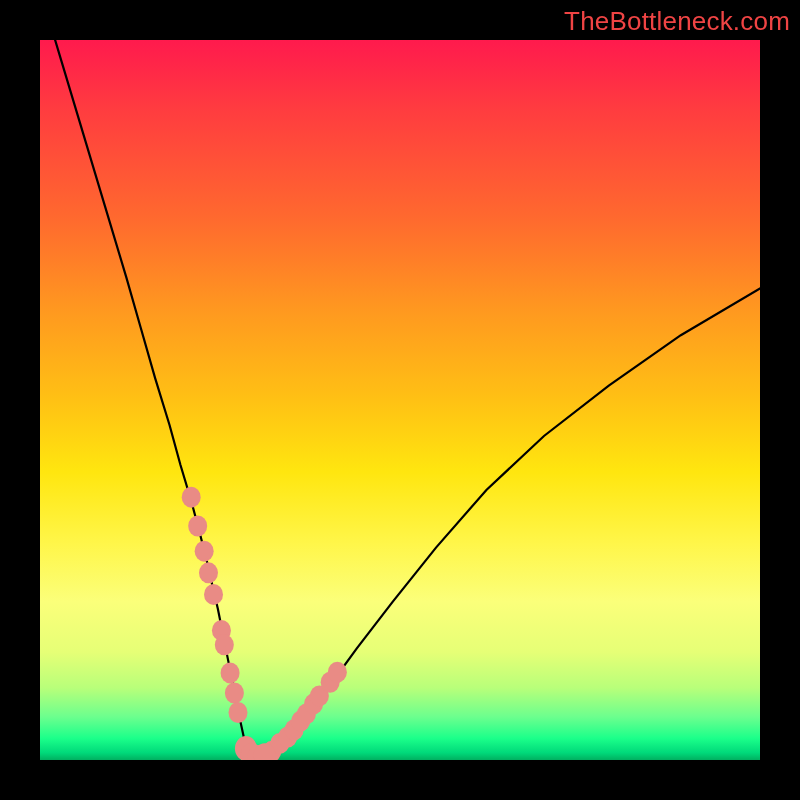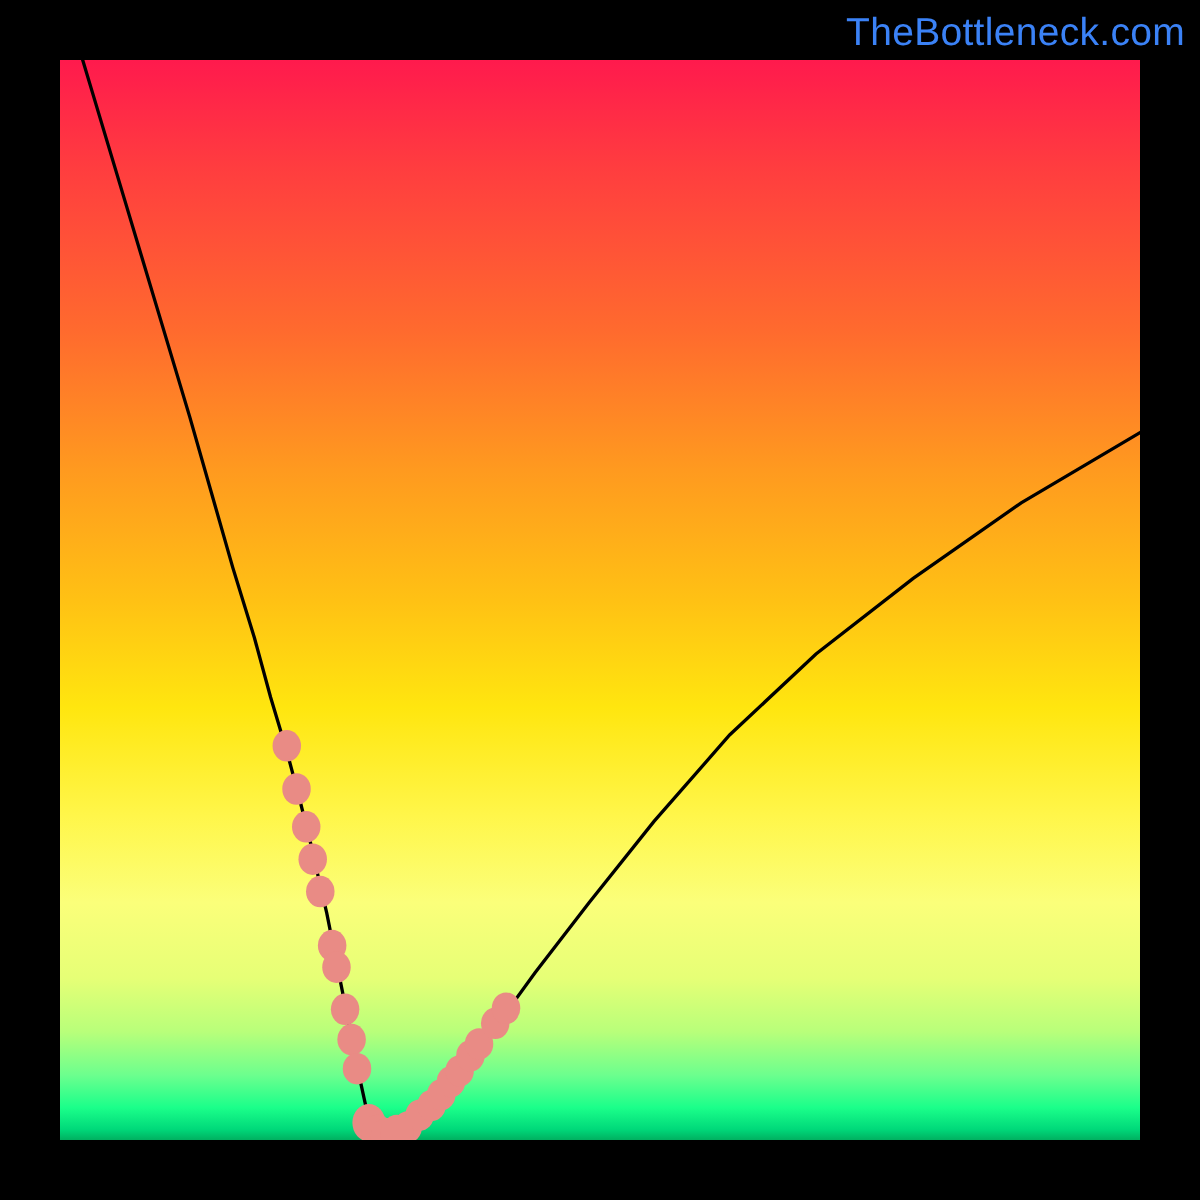--- a/index.html
+++ b/index.html
@@ -46,21 +46,21 @@
     );
   }
   .curve-svg {
     position: absolute;
     inset: 0;
   }
   .watermark {
     position: absolute;
     top: 6px;
     right: 10px;
-    color: #3b82f6;
+    color: #ef4444;
     font-size: 26px;
     font-weight: 500;
     letter-spacing: 0.2px;
     user-select: none;
   }
 </style>
 </head>
 <body>
 
 <div class="frame">

